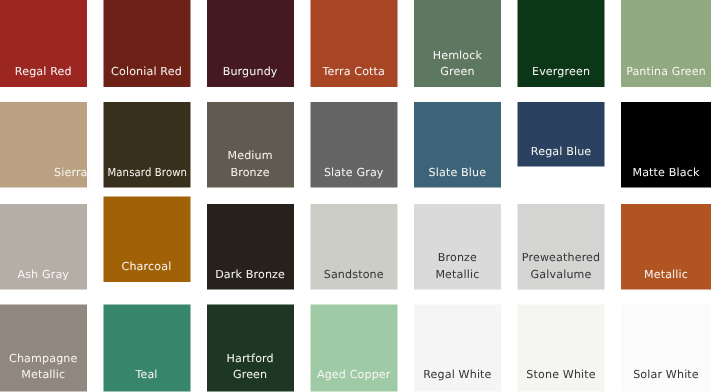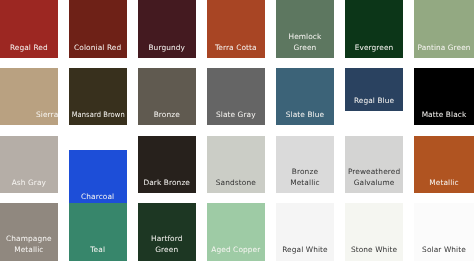--- a/index.html
+++ b/index.html
@@ -71,20 +71,21 @@
         <span class="ln">Sierra Tan</span>
       </span>
     </div>
     <div class="swatch tone-light" style="background: rgb(56, 48, 29); left: 68.5px; top: 68.3px; width: 58.3px; height: 57.1px;">
       <span class="swatch-label" style="left: 0px; right: 0px; bottom: 4.2px;">
         <span class="ln" style="transform: scaleX(0.908906);">Mansard Brown</span>
       </span>
     </div>
     <div class="swatch tone-light" style="background: rgb(96, 90, 80); left: 137.6px; top: 68.3px; width: 58.3px; height: 57.1px;">
       <span class="swatch-label" style="left: 0px; right: 0px; bottom: 4.2px;">
+        <span class="ln">Medium</span>
         <span class="ln">Bronze</span>
       </span>
     </div>
     <div class="swatch tone-light" style="background: rgb(101, 101, 101); left: 206.7px; top: 68.3px; width: 58.3px; height: 57.1px;">
       <span class="swatch-label" style="left: 0px; right: 0px; bottom: 4.2px;">
         <span class="ln">Slate Gray</span>
       </span>
     </div>
     <div class="swatch tone-light" style="background: rgb(60, 99, 120); left: 275.8px; top: 68.3px; width: 58.3px; height: 57.1px;">
       <span class="swatch-label" style="left: 0px; right: 0px; bottom: 4.2px;">
@@ -101,21 +102,21 @@
         <span class="ln">Matte Black</span>
       </span>
     </div>
   </div>
   <div class="swatch-row">
     <div class="swatch tone-light" style="background: rgb(181, 174, 167); left: -2px; top: 135.8px; width: 59.7px; height: 57.1px;">
       <span class="swatch-label" style="left: 2px; right: 0px; bottom: 4.2px;">
         <span class="ln">Ash Gray</span>
       </span>
     </div>
-    <div class="swatch tone-light" style="background: #1d4ed8; left: 68.5px; top: 150px; width: 58.3px; height: 57.1px;">
+    <div class="swatch tone-light" style="background: #a16207; left: 68.5px; top: 131px; width: 58.3px; height: 57.1px;">
       <span class="swatch-label" style="left: 0px; right: 0px; bottom: 4.2px;">
         <span class="ln">Charcoal</span>
       </span>
     </div>
     <div class="swatch tone-light" style="background: rgb(39, 33, 28); left: 137.6px; top: 135.8px; width: 58.3px; height: 57.1px;">
       <span class="swatch-label" style="left: 0px; right: 0px; bottom: 4.2px;">
         <span class="ln">Dark Bronze</span>
       </span>
     </div>
     <div class="swatch tone-dark" style="background: rgb(203, 205, 198); left: 206.7px; top: 135.8px; width: 58.3px; height: 57.1px;">

